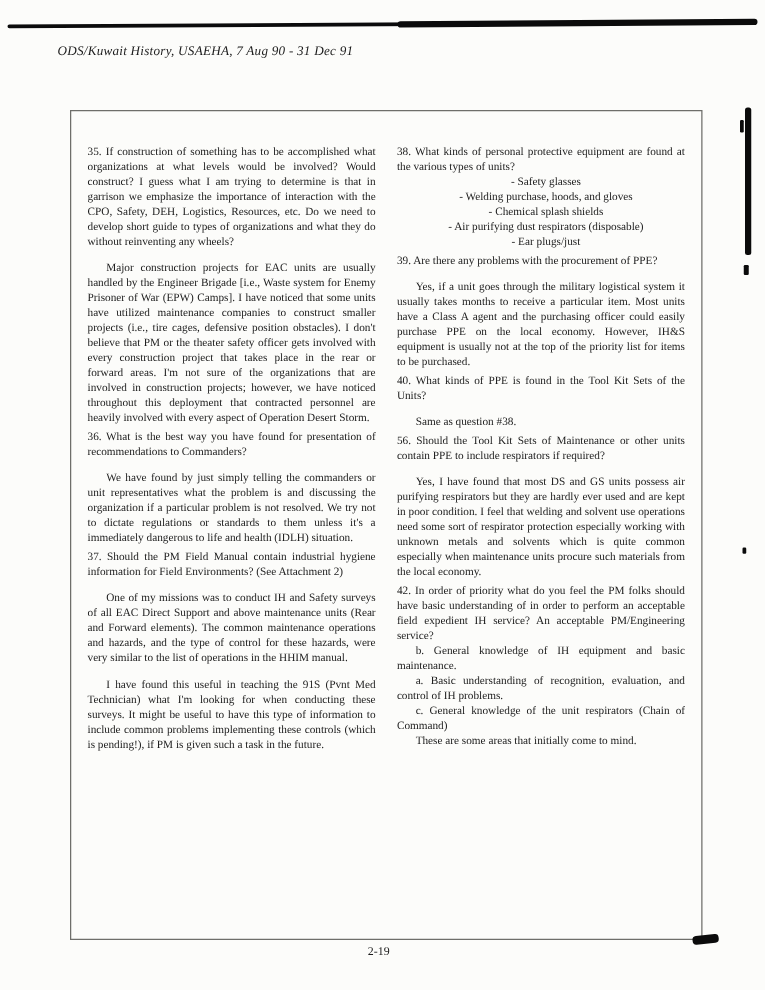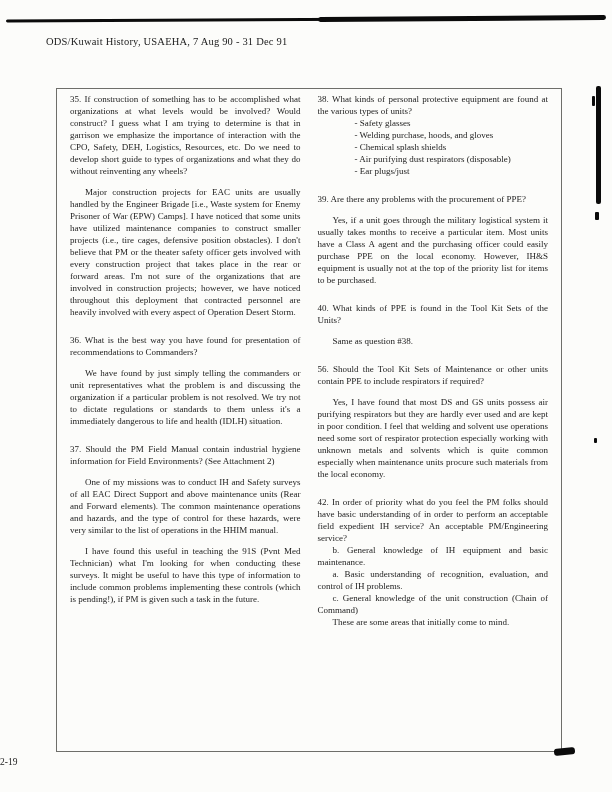--- a/index.html
+++ b/index.html
@@ -7,38 +7,38 @@
     width:612px;height:792px;
     background:#e9e9e7;
     font-family:"Liberation Serif", serif;
   }
   .page{
     position:relative;width:612px;height:792px;
     background:#fcfcfa;color:#1c1c1c;overflow:hidden;
   }
   .header{
     position:absolute;left:46px;top:36px;
-    font-size:10.5px;letter-spacing:.2px;white-space:nowrap;
+    font-size:10.5px;letter-spacing:.2px;white-space:nowrap;font-style:italic;
   }
   .content-box{
     position:absolute;left:56px;top:88px;width:506px;height:664px;
     border:1px solid #6e6e6a;box-sizing:border-box;
-    padding:4px 13px;display:flex;gap:17px;overflow:hidden;
+    padding:26px 13px;display:flex;gap:17px;overflow:hidden;
     background:#fcfcfa;
   }
   .column{flex:1;font-size:9px;line-height:12px;text-align:justify;}
   p.block{margin:0;}
-  p.question{margin-top:16px;}
+  p.question{margin-top:3px;}
   p.answer{margin-top:9px;text-indent:15px;}
-  p.bullet{padding-left:14px;text-indent:-6px;text-align:left;margin-left:29px;}
+  p.bullet{padding-left:14px;text-indent:-6px;text-align:center;}
   p.sub{text-indent:15px;}
   .column p.block:first-child{margin-top:0;}
   .page-number{
     position:absolute;left:0;right:6px;top:757px;
-    text-align:left;font-size:9.5px;
+    text-align:center;font-size:9.5px;
   }
   
   .art{position:absolute;background:#0b0b0b;}
   .art-topline{left:6px;top:18px;width:599px;height:3px;transform:rotate(-.3deg);border-radius:2px;}
   .art-topline2{left:318px;top:16px;width:288px;height:5px;transform:rotate(-.4deg);border-radius:3px;}
   .art-rightbar{right:11px;top:86px;width:5px;height:118px;border-radius:2px;}
   .art-dot1{right:13px;top:212px;width:4px;height:8px;border-radius:1px;}
   .art-dot2{right:15px;top:438px;width:3px;height:5px;border-radius:1px;}
   .art-blob{right:37px;top:748px;width:21px;height:7px;border-radius:3px;transform:rotate(-6deg);}
   .art-mark-q35{left:592px;top:96px;width:3px;height:10px;border-radius:1px;}
@@ -72,21 +72,21 @@
         <p class="block bullet">- Ear plugs/just</p>
         <p class="block question">39. Are there any problems with the procurement of PPE?</p>
         <p class="block answer">Yes, if a unit goes through the military logistical system it usually takes months to receive a particular item.  Most units have a Class A agent and the purchasing officer could easily purchase PPE on the local economy.  However, IH&amp;S equipment is usually not at the top of the priority list for items to be purchased.</p>
         <p class="block question">40. What kinds of PPE is found in the Tool Kit Sets of the Units?</p>
         <p class="block answer">Same as question #38.</p>
         <p class="block question">56. Should the Tool Kit Sets of Maintenance or other units contain PPE to include respirators if required?</p>
         <p class="block answer">Yes, I have found that most DS and GS units possess air purifying respirators but they are hardly ever used and are kept in poor condition.  I feel that welding and solvent use operations need some sort of respirator protection especially working with unknown metals and solvents which is quite common especially when maintenance units procure such materials from the local economy.</p>
         <p class="block question">42. In order of priority what do you feel the PM folks should have basic understanding of in order to perform an acceptable field expedient IH service? An acceptable PM/Engineering service?</p>
         <p class="block sub">b.  General knowledge of IH equipment and basic maintenance.</p>
         <p class="block sub">a.  Basic understanding of recognition, evaluation, and control of IH problems.</p>
-        <p class="block sub">c.  General knowledge of the unit construction (Chain of Command)</p>
+        <p class="block sub">c.  General knowledge of the unit respirators (Chain of Command)</p>
         <p class="block sub">These are some areas that initially come to mind.</p>
       </div>
   </div>
 
   <div class="page-number">2-19</div>
 
   <div class="art art-rightbar"></div>
   <div class="art art-mark-q35"></div>
   <div class="art art-dot1"></div>
   <div class="art art-dot2"></div>

